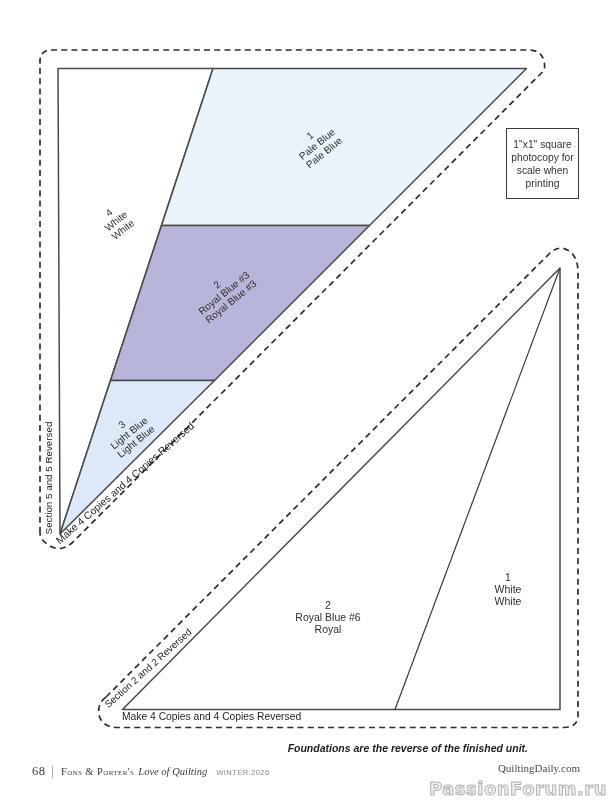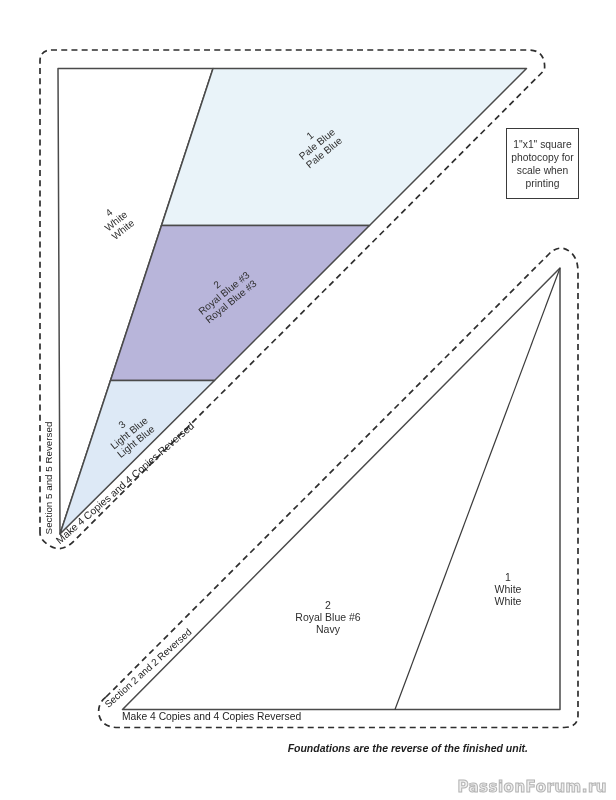--- a/index.html
+++ b/index.html
@@ -50,21 +50,21 @@
   .footer .bar{color:#777;font-size:12px;margin:0 7px 0 6px;font-weight:300;}
   .footer .brand{font-variant:small-caps;font-size:10.5px;letter-spacing:0.4px;}
   .footer .mag{font-style:italic;font-size:10.5px;}
   .footer .issue{
     font-family:"Liberation Sans","DejaVu Sans",sans-serif;
     font-size:7.6px;color:#8a8a8a;letter-spacing:0.4px;margin-left:9px;
   }
   .footer .site{position:absolute;right:4px;top:1px;font-size:11px;color:#4a4a4a;}
   .watermark{
     position:absolute;right:9px;top:778px;
-    font-size:15px;font-weight:bold;letter-spacing:0.5px;
+    font-size:18px;font-weight:bold;letter-spacing:0.5px;
     color:#efefef;-webkit-text-stroke:1px #b3b3b3;
     font-family:"DejaVu Sans",sans-serif;
   }
 </style>
 </head>
 <body>
 
 <div id="page">
 
   <svg width="616" height="800" viewBox="0 0 616 800">
@@ -102,37 +102,42 @@
     <div>Light Blue</div>
     <div>Light Blue</div>
   </div>
 
   <div class="edge-label" style="left:48px;top:478px;--r:-90deg;">Section 5 and 5 Reversed</div>
   <div class="copies-label" style="left:125px;top:483px;--r:-41deg;">Make 4 Copies and 4 Copies Reversed</div>
 
   <div class="lbl big" style="left:328px;top:617px;">
     <div>2</div>
     <div>Royal Blue #6</div>
-    <div>Navy</div>
+    <div>Royal</div>
   </div>
   <div class="lbl big" style="left:508px;top:589px;">
     <div>1</div>
     <div>White</div>
     <div>White</div>
   </div>
 
   <div class="edge-label" style="left:148px;top:668px;--r:-42deg;">Section 2 and 2 Reversed</div>
   <div class="copies-label flat" style="left:122px;top:711px;">Make 4 Copies and 4 Copies Reversed</div>
 
   <div class="scale-box">
     <div>1"x1" square</div>
     <div>photocopy for</div>
     <div>scale when</div>
     <div>printing</div>
   </div>
 
 
   <div class="footnote">Foundations are the reverse of the finished unit.</div>
 
+  <div class="footer">
+    <span class="pageno">68</span><span class="bar">|</span><span class="brand">Fons &amp; Porter's</span>
+    <span class="mag">Love of Quilting</span><span class="issue">WINTER 2026</span>
+    <span class="site">QuiltingDaily.com</span>
+  </div>
 
   <div class="watermark">PassionForum.ru</div>
 
 </div>
 
 </body></html>

